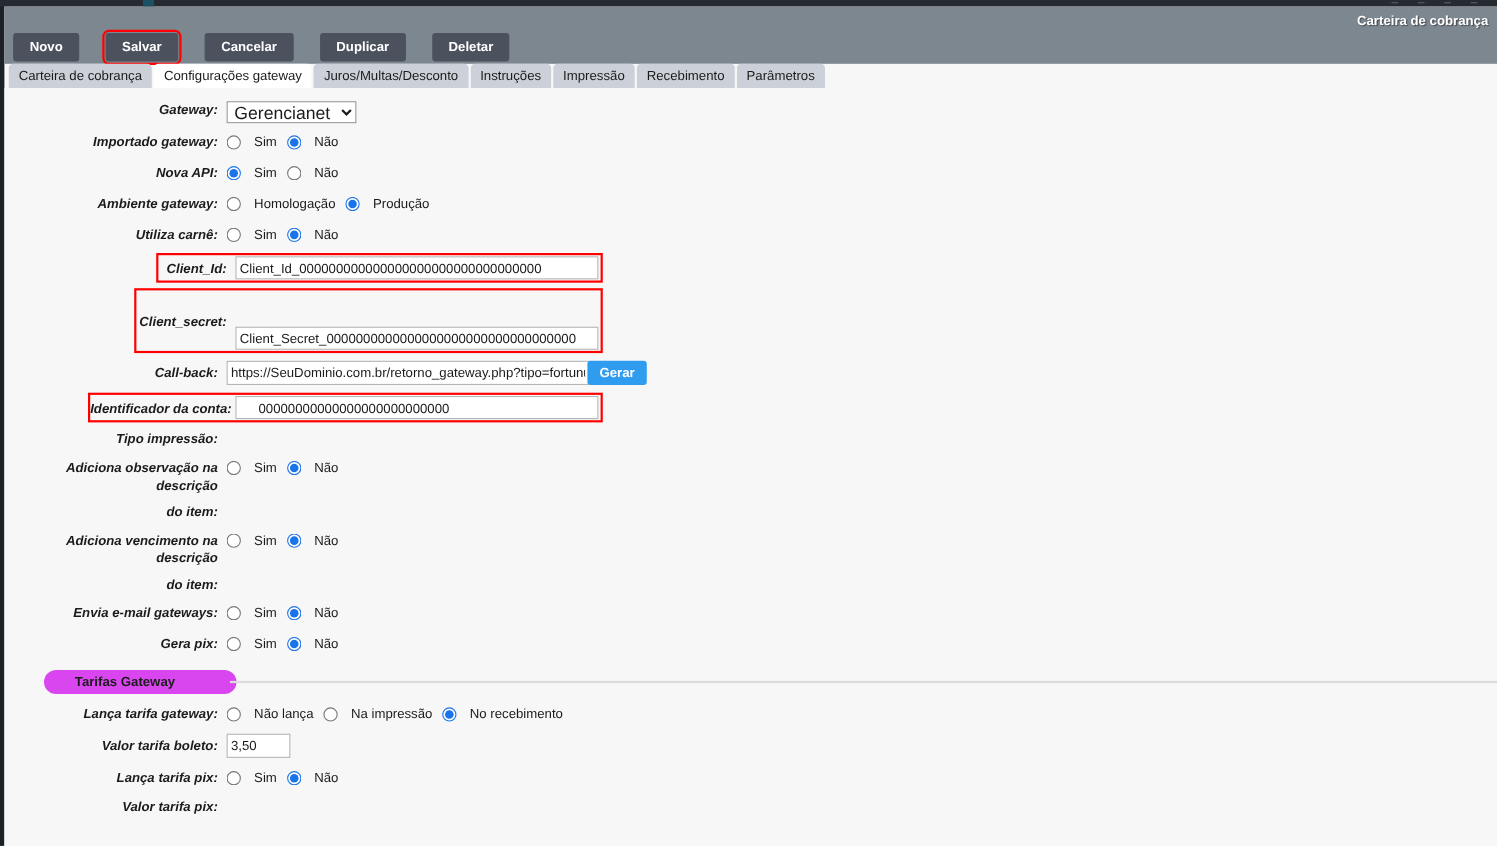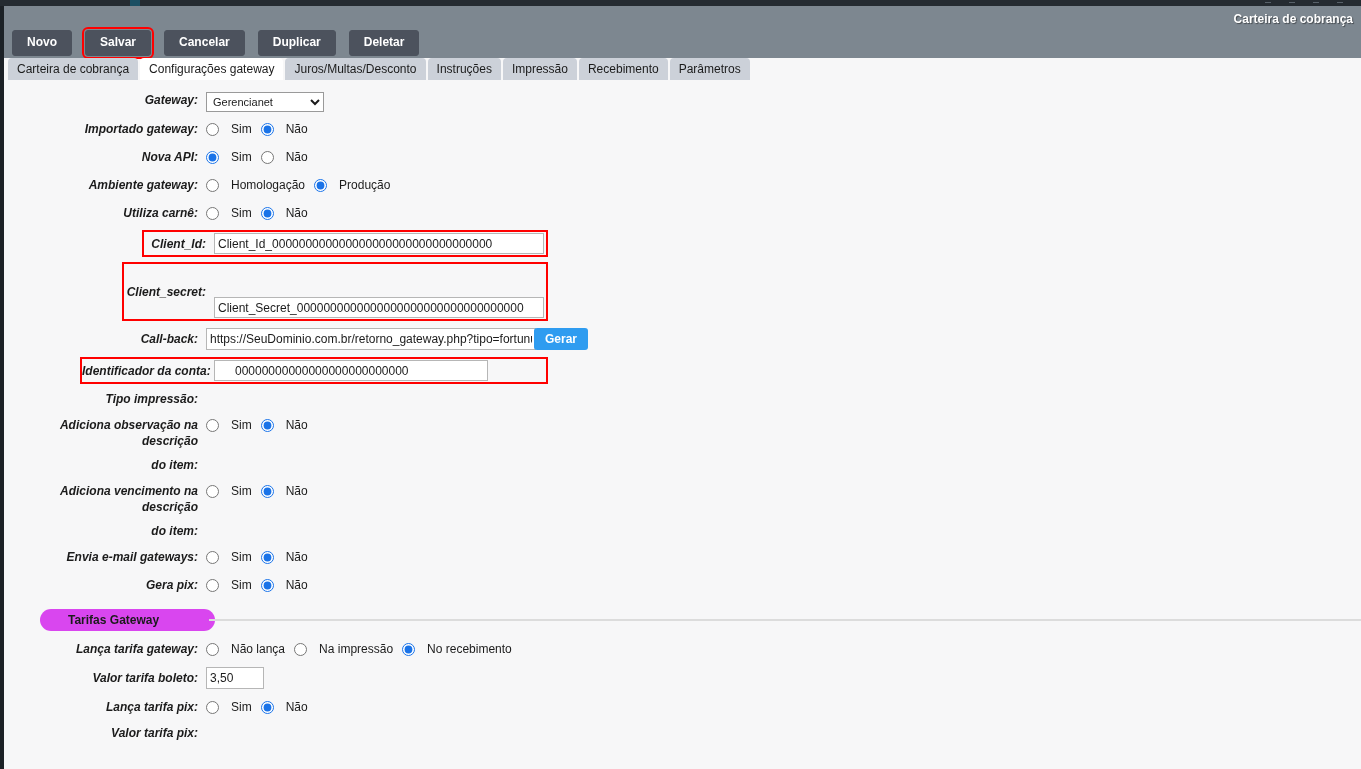--- a/index.html
+++ b/index.html
@@ -63,21 +63,21 @@
     font-weight: bold;
     color: #ffffff;
     text-shadow: 1px 1px 1px rgba(0,0,0,.45);
     white-space: nowrap;
   }
   #toolbar {
     position: absolute;
     left: 8px;
     top: 24px;
     display: flex;
-    gap: 13px;
+    gap: 24px;
     align-items: center;
   }
   .tb-btn {
     background: #4c525d;
     color: #ffffff;
     font-size: 12px;
     font-weight: bold;
     border: 1px solid #4c525d;
     border-radius: 3px;
     padding: 5px 14px 6px 14px;
@@ -146,21 +146,21 @@
     line-height: 16px;
     white-space: nowrap;
     font-style: italic;
   }
   .lbl.wrap { white-space: normal; }
   .ctl { flex: 1; }
 
   
   select.inp {
     font-family: "Liberation Sans", sans-serif;
-    font-size: 11px;
+    font-size: 16px;
     color: #1b1b1b;
     background: #ffffff;
     border: 1px solid #9a9a9a;
     height: 20px;
     box-sizing: border-box;
     padding: 1px 2px;
   }
   
   input.txt {
     font-family: "Liberation Sans", sans-serif;
@@ -370,21 +370,21 @@
       <div class="lbl">Call-back:</div>
       <div class="ctl" style="display:flex;align-items:center">
         <input class="txt" style="width: 330px; height: 22px;" value="https://SeuDominio.com.br/retorno_gateway.php?tipo=fortunus&amp;id=7">
         <button class="btn-gerar">Gerar</button>
       </div>
     </div>
 
     <div class="row hl-frame" style="margin-top:9px;margin-left:78px;width:464px;padding:1px 0;align-items:center">
       <div class="lbl" style="width:132px;min-width:132px">Identificador da conta:</div>
       <div class="ctl">
-        <input class="txt" style="width: 274px; padding-left: 20px;" value="00000000000000000000000000">
+        <input class="txt" style="width: 330px; padding-left: 20px;" value="00000000000000000000000000">
       </div>
     </div>
 
     <div class="row" style="margin-top:9px">
       <div class="lbl">Tipo impressão:</div>
     </div>
 
     <div class="row" style="margin-top:10px">
       <div class="lbl wrap" style="padding-top:0">
         <div>Adiciona observação na descrição</div>

